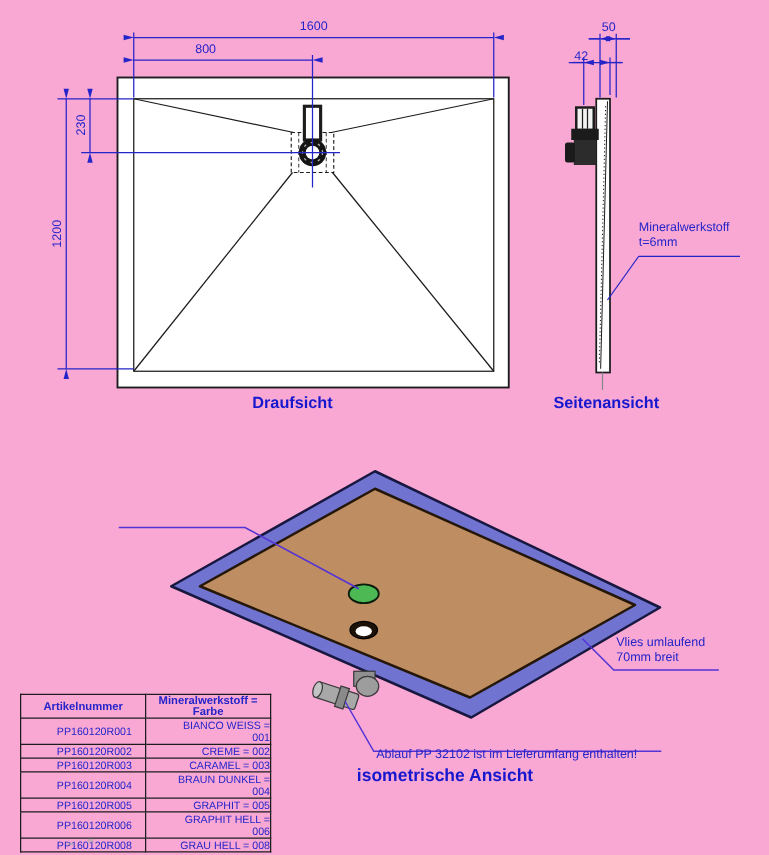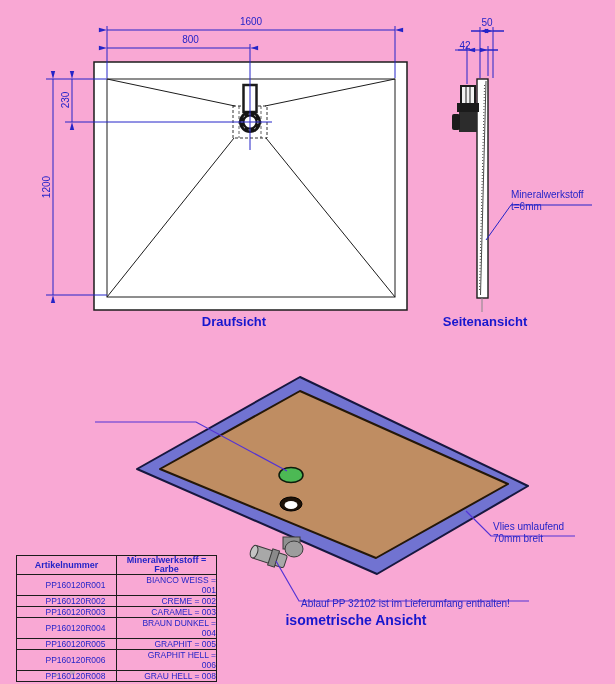--- a/index.html
+++ b/index.html
@@ -3,21 +3,21 @@
 <meta charset="utf-8">
 <style>
   html,body{margin:0;padding:0;background:#fff;}
   .canvas{position:relative;width:615px;height:684px;background:#f9a8d4;overflow:hidden;
           font-family:"Liberation Sans",sans-serif;}
   svg{position:absolute;left:0;top:0;}
   .t{position:absolute;color:#2424c8;font-size:10px;line-height:11px;white-space:nowrap;}
   .ctr{text-align:center;}
   .title{position:absolute;color:#1717ce;font-weight:bold;font-size:13px;white-space:nowrap;text-align:center;}
   .rot{transform:rotate(-90deg);}
-  .note{line-height:11.5px;margin-top:12px;}
+  .note{line-height:11.5px;}
   table.parts{position:absolute;left:16px;top:555px;border-collapse:collapse;
       table-layout:fixed;width:201px;}
   table.parts td,table.parts th{border:1px solid #1c1c1c;color:#2424c8;padding:0;
       font-size:8.5px;line-height:10px;overflow:hidden;}
   table.parts th{font-weight:bold;font-size:9px;line-height:9px;height:18px;text-align:center;}
   table.parts td{height:10px;padding-left:18px;}
   td.c1{width:82px;text-align:center;}
   td.c2{width:119px;text-align:right;padding-right:2px;}
   .artifact{position:absolute;background:#aaa;opacity:.55;}
 </style>
@@ -107,21 +107,21 @@
     <ellipse cx="291" cy="505" rx="6.5" ry="4" fill="#ffffff"></ellipse>
   </g>
   <g stroke="#5333d6" stroke-width="1.2" fill="none">
     <polyline points="95,422 196,422 287,471"></polyline>
     <polyline points="575,536 491,536 466,511"></polyline>
     <polyline points="529,601 299,601 276,561"></polyline>
   </g>
 </svg>
 
 <div class="t ctr" style="left:107px;top:16px;width:288px;">1600</div>
-<div class="t ctr" style="left:119px;top:34px;width:143px;text-align:center;">800</div>
+<div class="t ctr" style="left:93px;top:34px;width:143px;text-align:center;">800</div>
 <div class="t ctr rot" style="left:46px;top:94px;width:40px;height:12px;">230</div>
 <div class="t ctr rot" style="left:27px;top:181px;width:40px;height:12px;">1200</div>
 <div class="title" style="left:94px;top:314px;width:280px;">Draufsicht</div>
 
 <div class="t ctr" style="left:472px;top:17px;width:30px;">50</div>
 <div class="t ctr" style="left:452px;top:40px;width:26px;">42</div>
 <div class="t note" style="left:511px;top:177px;">
   <div>Mineralwerkstoff</div>
   <div>t=6mm</div>
 </div>

